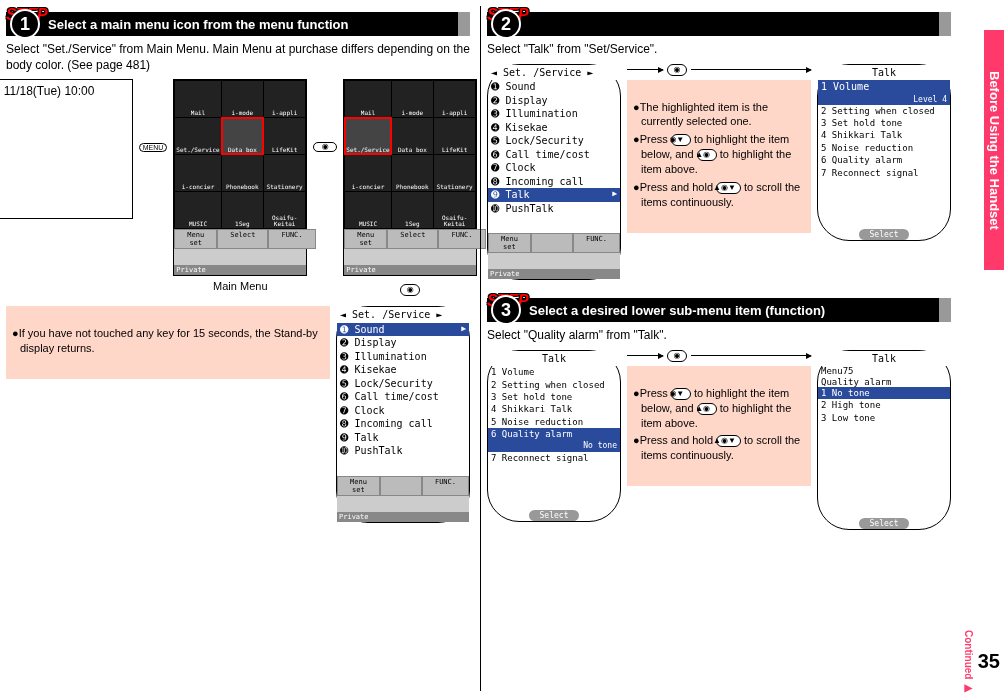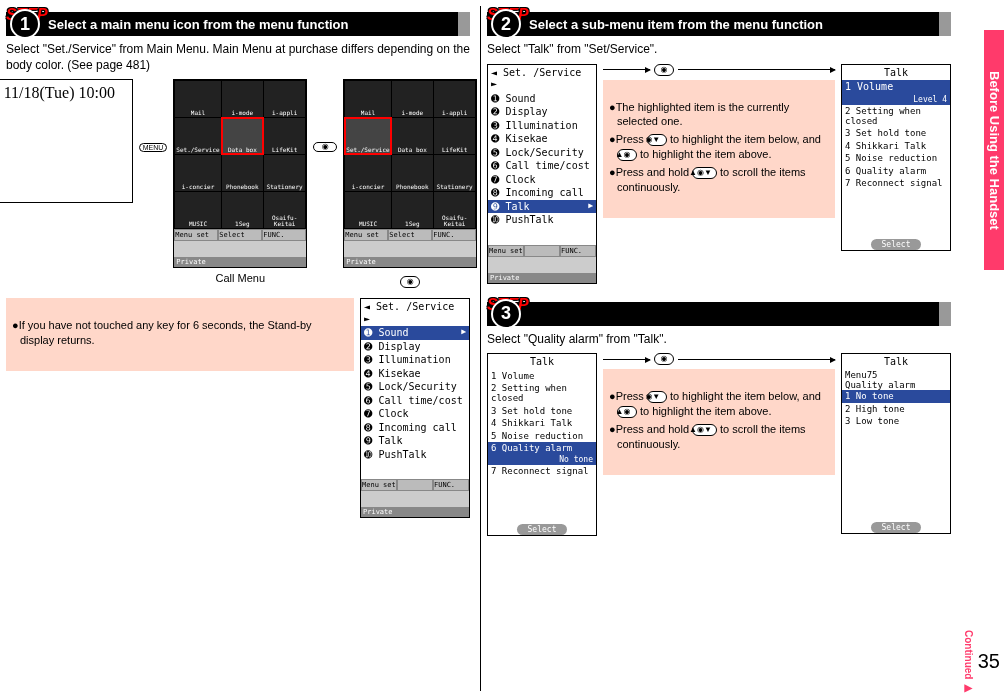--- a/index.html
+++ b/index.html
@@ -72,21 +72,21 @@
   }
   .phone {
     border: 1px solid #000;
     background: #fff;
     font-family: monospace;
     font-size: 10px;
     line-height: 1.15;
     box-sizing: border-box;
   }
   .phone.small { width: 134px; }
-  .phone.tall { width: 110px; }
+  .phone.tall { width: 134px; border-radius: 32px; }
   .phone-header {
     background: #fff;
     padding: 2px 3px;
     font-size: 10px;
   }
   .grid33 {
     display: grid;
     grid-template-columns: repeat(3, 1fr);
     gap: 1px;
     background: #000;
@@ -109,24 +109,24 @@
     outline-offset: -1px;
     background: #444;
   }
   .softbar {
     display: flex;
     background: #ccc;
     font-size: 7px;
   }
   .softbar span {
     flex: 1;
-    text-align: left;
+    text-align: center;
     background: #bbb;
     border: 1px solid #888;
-    padding: 1px 0;
+    padding: 1px 12px;
   }
   .softbar2 {
     display:flex;
     font-size:7px;
     background:#ccc;
   }
   .softbar2 span {
     flex:1; text-align:left; padding:1px 2px; background:#888; color:#fff;margin-top:16px;
   }
   .softbar2 span:last-child { text-align:right; }
@@ -228,34 +228,34 @@
     font-size: 11px;
   }
   .continued {
     writing-mode: vertical-rl;
     color: #ff3a6b;
     font-size: 10px;
     font-weight: bold;
   }
   .pagenum {
     font-size: 20px;
-    font-weight: normal;
+    font-weight: bold;
   }
   .caption {
     text-align: center;
     font-size: 11px;
     margin-top: 2px;
   }
   .standby {
     width: 134px;
-    height: 124px;
+    height: 140px;
     border: 1px solid #000;
     background: #fff;
-    font-family: Liberation Serif, serif;
-    font-size: 16px;
+    font-family: Liberation Sans, sans-serif;
+    font-size: 12px;
     padding: 4px;
     box-sizing: border-box;
   }
   .vflex { display:flex; flex-direction:column; align-items:center; gap:2px; }
   .col2-stack { display:flex; flex-direction:column; gap:4px; }
   .btn-select { background:#999; margin:2px auto 0; width:50px; text-align:center; font-size:8px; border-radius:6px; color:#fff; padding:1px 0;}
   .sub-right { font-size:8px; text-align:right; padding-right:3px; }
 </style>
 </head>
 <body>
@@ -298,21 +298,21 @@
           <div class="softbar">
             <span>Menu set</span>
             <span>Select</span>
             <span>FUNC.</span>
           </div>
           <div class="softbar2">
               <span>Private</span>
               <span></span>
             </div>
         </div>
-        <div class="caption">Call Menu</div>
+        <div class="caption">Main Menu</div>
       </div>
       <div style="padding-top:60px;"><span class="dkey h">◉</span></div>
       <div class="vflex">
         <div class="phone small">
           <div class="grid33">
             <div class="gcell">Mail</div>
             <div class="gcell">i-mode</div>
             <div class="gcell">i-appli</div>
             <div class="gcell sel">Set./Service</div>
             <div class="gcell">Data box</div>
@@ -335,21 +335,21 @@
             </div>
         </div>
         <div style="height:4px;"></div>
         <span class="dkey">◉</span>
         <div style="height:4px;"></div>
       </div>
     </div>
 
     <div class="rowflex top">
       <div class="hint" style="flex:1;">
-        <p id="s1h1">●If you have not touched any key for 6 seconds, the Stand-by display returns.</p>
+        <p id="s1h1">●If you have not touched any key for 15 seconds, the Stand-by display returns.</p>
       </div>
       <div class="phone tall">
         <div class="phone-header">◄   Set. /Service   ►</div>
         <ul class="menu-list">
           <li class="hl"><span>➊ Sound</span><span class="tri">▶</span></li>
           <li>➋ Display</li>
           <li>➌ Illumination</li>
           <li>➍ Kisekae</li>
           <li>➎ Lock/Security</li>
           <li>➏ Call time/cost</li>
@@ -372,21 +372,20 @@
     </div>
   </div>
 
   <div class="divider"></div>
 
   <div class="col">
 
     <span class="step-lbl">STEP</span>
     <div class="step-bar">
       <div class="step-num">2</div>
-      <div class="step-title">Select a sub-menu item from the menu function</div>
     </div>
     <div class="body-text">Select "Talk" from "Set/Service".</div>
 
     <div class="rowflex top">
       <div class="phone tall">
         <div class="phone-header">◄   Set. /Service   ►</div>
         <ul class="menu-list">
           <li>➊ Sound</li>
           <li>➋ Display</li>
           <li>➌ Illumination</li>
@@ -437,20 +436,21 @@
         </ul>
         <div style="height:48px;"></div>
         <div class="btn-select">Select</div>
       </div>
     </div>
 
     <div style="height:8px;"></div>
     <span class="step-lbl">STEP</span>
     <div class="step-bar">
       <div class="step-num">3</div>
+      <div class="step-title">Select a desired lower sub-menu item (function)</div>
     </div>
     <div class="body-text">Select "Quality alarm" from "Talk".</div>
 
     <div class="rowflex top">
       <div class="phone tall">
         <div class="phone-header" style="text-align:center;">Talk</div>
         <ul class="menu-list">
           <li class="sub">1 Volume</li>
           <li class="sub">2 Setting when closed</li>
           <li class="sub">3 Set hold tone</li>

